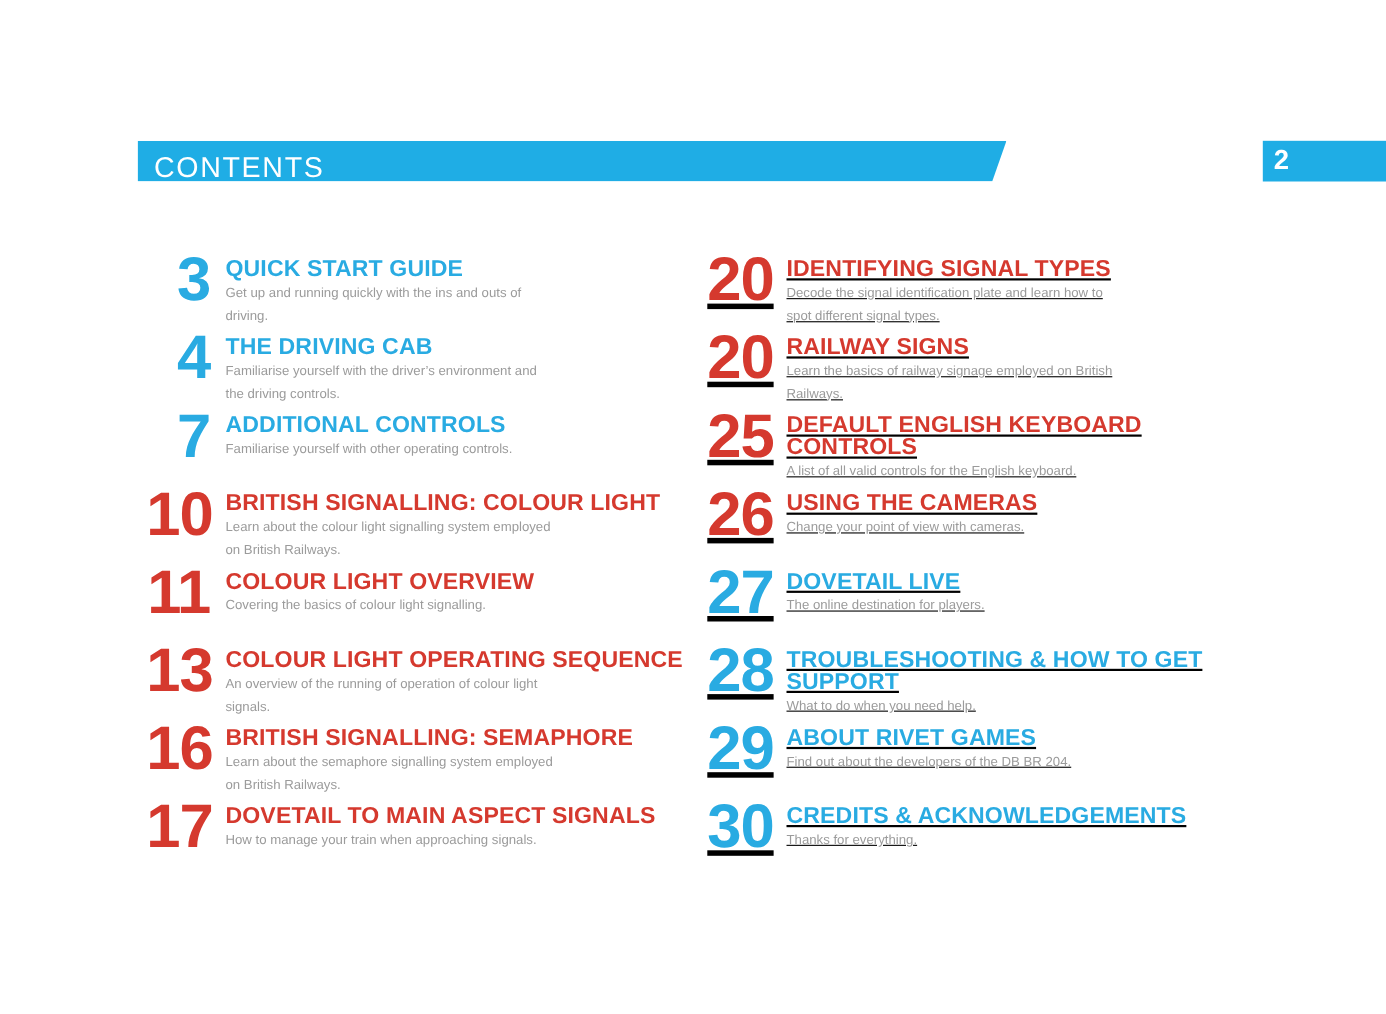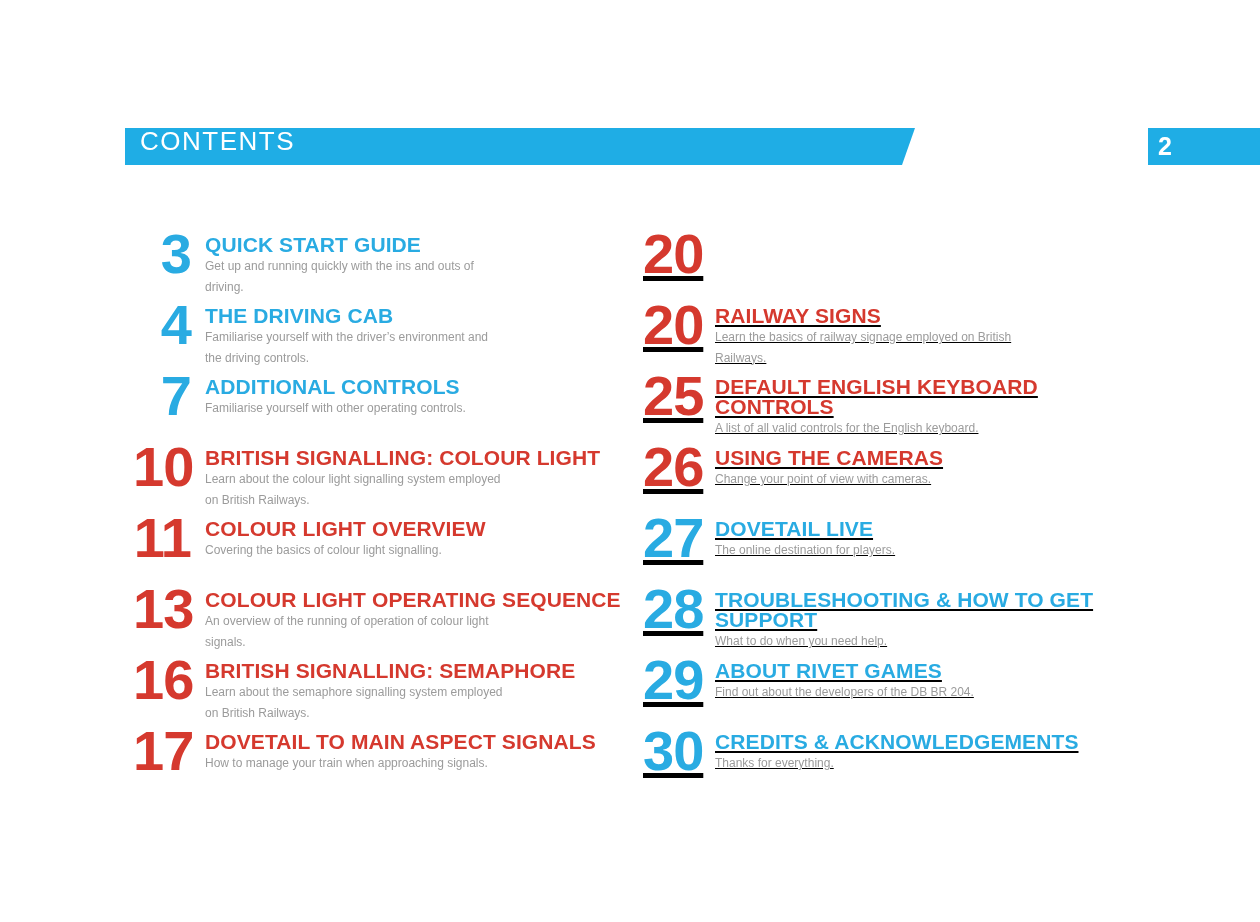--- a/index.html
+++ b/index.html
@@ -10,21 +10,21 @@
     font-family: "Liberation Sans", "DejaVu Sans", sans-serif;
     overflow: hidden;
   }
 
   
   .header-bar {
     position: absolute; left: 125px; top: 128px;
     width: 790px; height: 37px;
     background: var(--bar_blue);
     clip-path: polygon(0 0, 100% 0, calc(100% - 13px) 100%, 0 100%);
-    display: flex; align-items: flex-start;
+    display: flex; align-items: flex-end;
     padding-left: 15px; box-sizing: border-box;
   }
   .header-title {
     color: #ffffff; font-size: 26px; font-weight: 400;
     letter-spacing: 1.5px; line-height: 1;
   }
   .page-num-box {
     position: absolute; left: 1148px; top: 128px;
     width: 112px; height: 37px;
     background: var(--bar_blue);
@@ -136,20 +136,25 @@
     <div class="txt">
         <div class="title">DOVETAIL TO MAIN ASPECT SIGNALS</div>
         <div class="desc">How to manage your train when approaching signals.</div>
       </div>
   </div>
 </div>
 
 <div class="toc-col right">
   <div class="entry" data-color="red">
     <div class="num">20</div>
+    <div class="txt">
+        <div class="title">IDENTIFYING SIGNAL TYPES</div>
+        <div class="desc">Decode the signal identification plate and learn how to
+spot different signal types.</div>
+      </div>
   </div>
   <div class="entry" data-color="red">
     <div class="num">20</div>
     <div class="txt">
         <div class="title">RAILWAY SIGNS</div>
         <div class="desc">Learn the basics of railway signage employed on British
 Railways.</div>
       </div>
   </div>
   <div class="entry" data-color="red">

